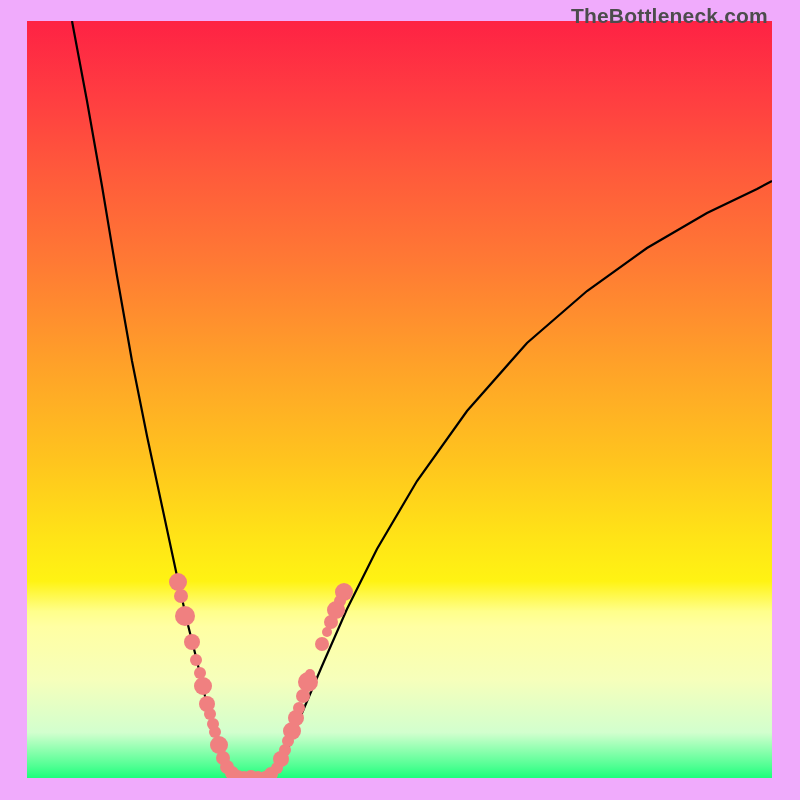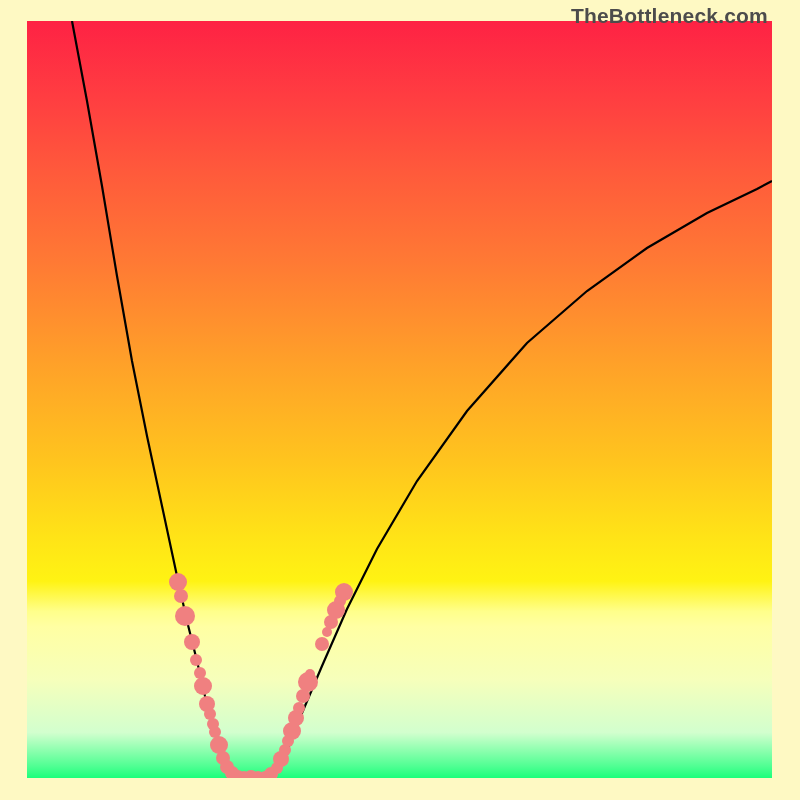--- a/index.html
+++ b/index.html
@@ -10,21 +10,21 @@
     overflow: hidden;
     background: #000;
     font-family: Arial, Helvetica, sans-serif;
   }
   .frame {
     position: absolute;
     top: 0;
     left: 0;
     width: 800px;
     height: 800px;
-    background: #fef9c3;
+    background: #f0abfc;
   }
   .plot {
     position: absolute;
     top: 21px;
     left: 27px;
     width: 745px;
     height: 757px;
     background: linear-gradient(
       to bottom,
       #fe2244 0%,

